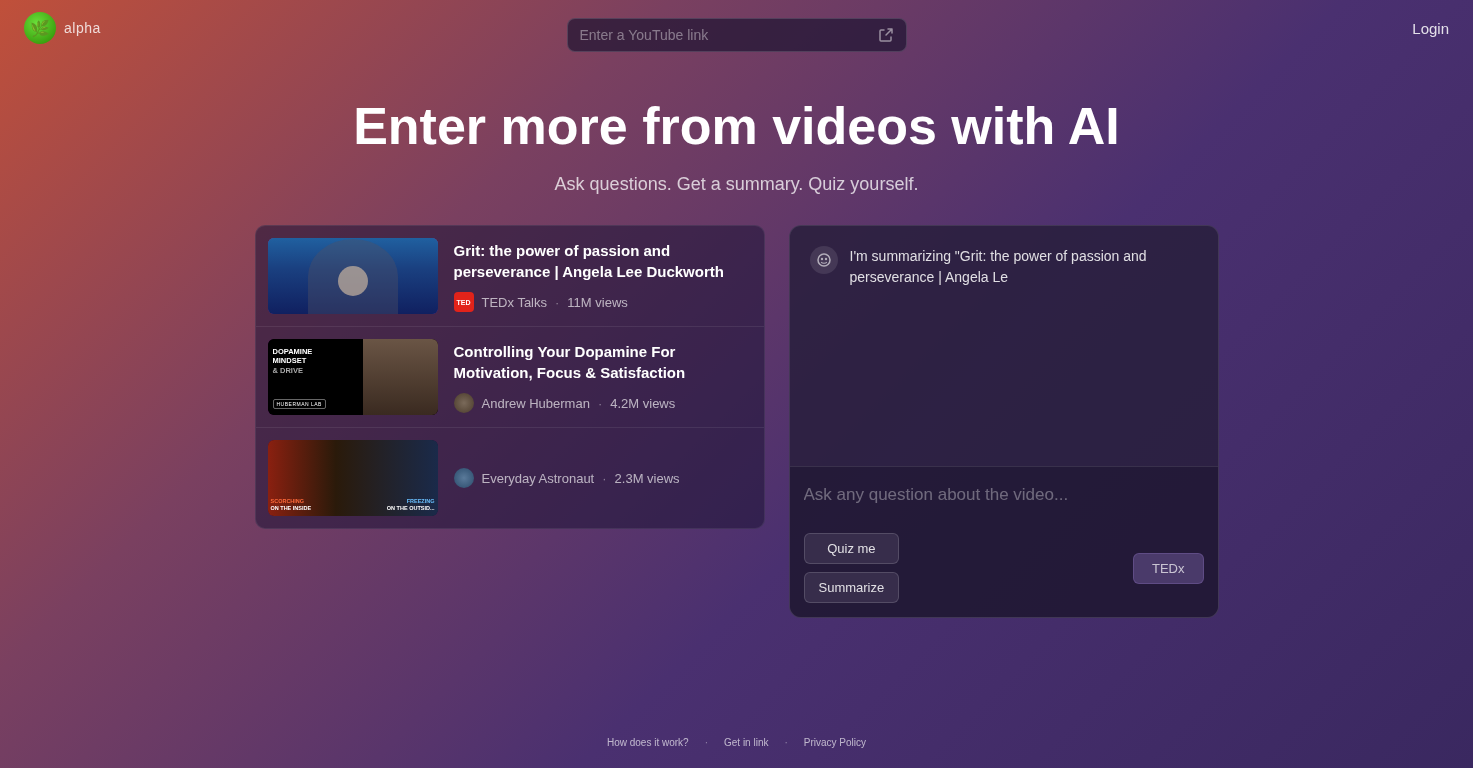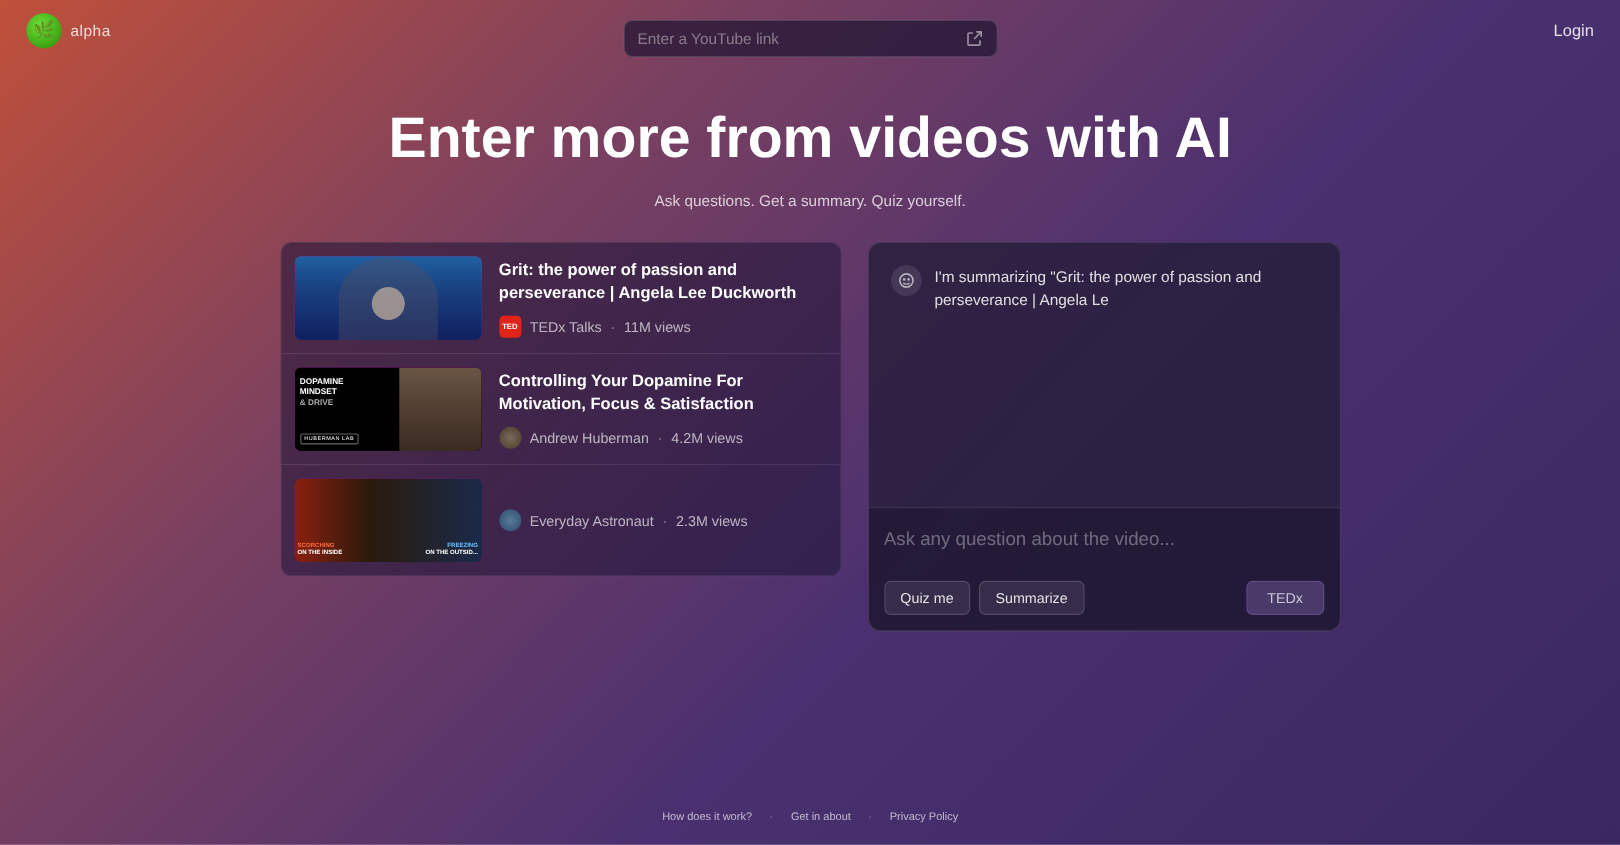--- a/index.html
+++ b/index.html
@@ -99,21 +99,21 @@
     }
 
     .hero-title {
       font-size: 52px;
       font-weight: 700;
       color: #fff;
       margin-bottom: 12px;
     }
 
     .hero-subtitle {
-      font-size: 14px;
+      font-size: 18px;
       color: rgba(255,255,255,0.75);
       margin-top: 18px;
     }
 
     
     .main-content {
       display: flex;
       justify-content: center;
       gap: 24px;
       padding: 0 24px;
@@ -307,20 +307,21 @@
 
     .chat-actions {
       display: flex;
       align-items: center;
       justify-content: space-between;
     }
 
     .chat-action-btns {
       display: flex;
       gap: 8px;
+      flex-direction: column;
     }
 
     .quiz-btn, .summarize-btn {
       background: rgba(60, 50, 80, 0.8);
       border: 1px solid rgba(255,255,255,0.15);
       border-radius: 6px;
       color: rgba(255,255,255,0.85);
       font-size: 13px;
       padding: 7px 14px;
       cursor: pointer;
@@ -489,16 +490,16 @@
         <button class="send-btn">TEDx</button>
       </div>
     </div>
   </div>
 
 </div>
 
 <div class="footer">
   <a>How does it work?</a>
   <span class="footer-dot">·</span>
-  <a>Get in about</a>
+  <a>Get in link</a>
   <span class="footer-dot">·</span>
   <a>Privacy Policy</a>
 </div>
 
 </body></html>

